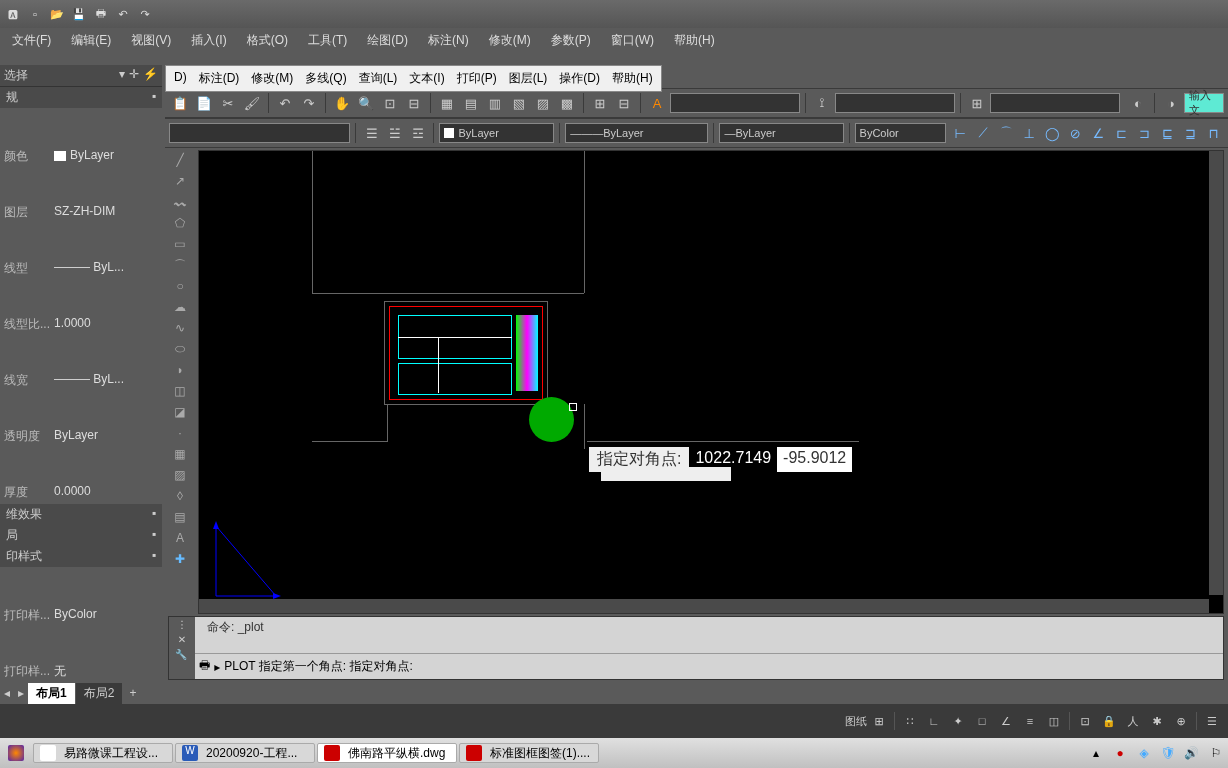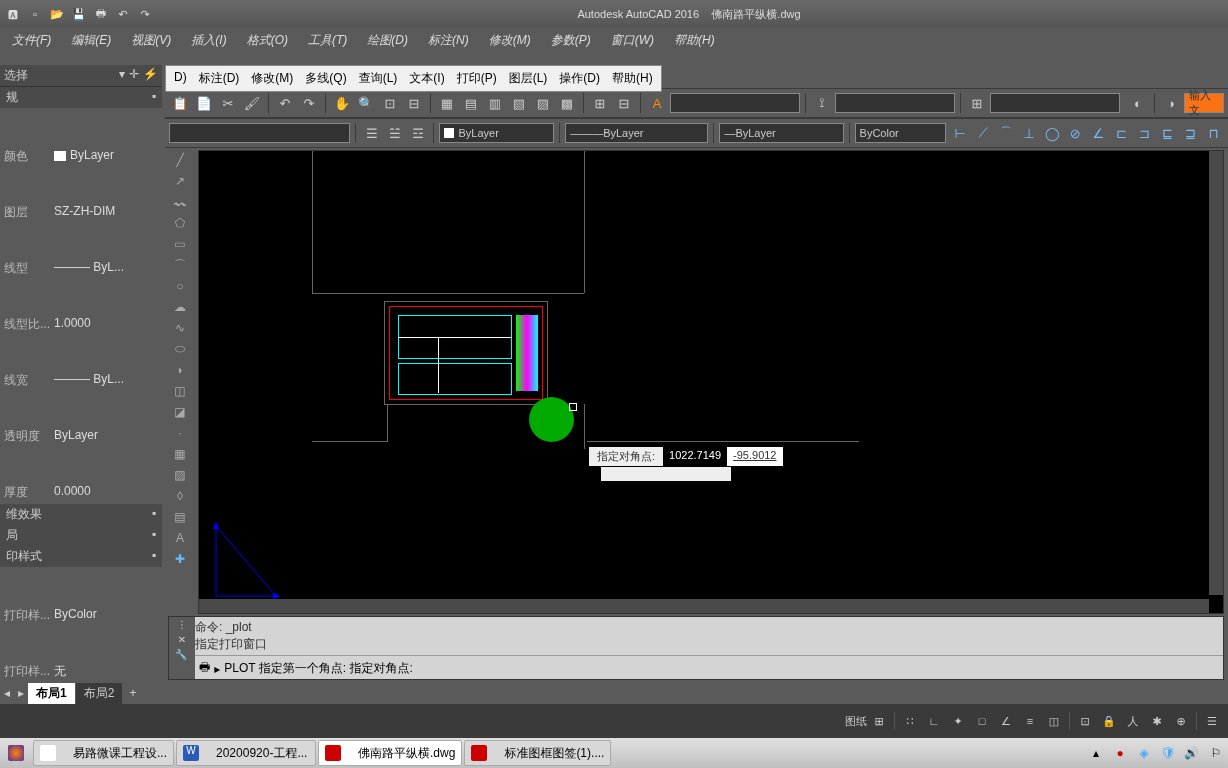--- a/index.html
+++ b/index.html
@@ -4,21 +4,21 @@
 <style>
 * { margin: 0; padding: 0; box-sizing: border-box; font-family: "Microsoft YaHei", sans-serif; }
 body { background: #5a5a5a; width: 1228px; height: 768px; overflow: hidden; position: relative; }
 
 .title-bar { height: 28px; background: linear-gradient(#6a6a6a, #555); display: flex; align-items: center; padding: 0 4px; color: #ddd; font-size: 11px; }
 .title-bar .qat { display: flex; gap: 4px; }
 .title-bar .qat-btn { width: 18px; height: 18px; display: flex; align-items: center; justify-content: center; }
 .title-bar .title { flex: 1; text-align: center; }
 
 .menu-bar { height: 24px; background: #5a5a5a; display: flex; align-items: center; padding: 0 2px; color: #ddd; font-size: 12px; }
-.menu-item { padding: 2px 10px; cursor: pointer; font-style: italic; }
+.menu-item { padding: 2px 10px; cursor: pointer; }
 
 .sub-menu { position: absolute; left: 165px; top: 65px; background: #f0f0f0; border: 1px solid #888; display: flex; font-size: 12px; padding: 2px; z-index: 10; }
 .sub-menu-item { padding: 2px 6px; color: #000; cursor: pointer; }
 
 .toolbar-row { height: 30px; background: #5a5a5a; border-top: 1px solid #3a3a3a; border-bottom: 1px solid #3a3a3a; display: flex; align-items: center; padding: 2px 4px; gap: 2px; }
 .toolbar-row2 { position: absolute; left: 165px; top: 88px; right: 0; }
 .toolbar-row3 { position: absolute; left: 165px; top: 118px; right: 0; }
 .tb-btn { width: 22px; height: 22px; border: 1px solid transparent; display: flex; align-items: center; justify-content: center; color: #ccc; font-size: 13px; }
 .tb-sep { width: 1px; height: 20px; background: #3a3a3a; margin: 0 3px; }
 .tb-dropdown { height: 20px; background: #333; border: 1px solid #888; color: #ccc; font-size: 11px; padding: 0 4px; display: flex; align-items: center; }
@@ -38,65 +38,61 @@
 .vcollapse { position: absolute; left: 197px; background: #5a5a5a; width: 18px; height: 18px; color: #ccc; display: flex; align-items: center; justify-content: center; font-size: 12px; }
 
 .canvas { position: absolute; left: 198px; top: 150px; right: 4px; bottom: 154px; background: #000; border: 1px solid #333; }
 .canvas-content { position: absolute; inset: 0; }
 .vp-line { position: absolute; background: #666; }
 .ucs { position: absolute; left: 12px; bottom: 12px; width: 70px; height: 80px; }
 .plot-area { position: absolute; left: 185px; top: 150px; width: 164px; height: 104px; border: 1px solid #666; }
 .plot-area .frame { position: absolute; inset: 4px; border: 1px solid #f00; }
 .cursor-pick { position: absolute; left: 370px; top: 252px; width: 8px; height: 8px; border: 1px solid #fff; }
 .green-dot { position: absolute; left: 330px; top: 246px; width: 45px; height: 45px; background: #0a0; border-radius: 50%; }
-.input-box { position: absolute; left: 390px; top: 296px; display: flex; background: #fff; font-size: 11px; }
+.input-box { position: absolute; left: 390px; top: 296px; display: flex; background: #fff; font-size: 16px; }
 .input-box .lbl { background: #eee; padding: 2px 8px; color: #333; }
 .input-box .val1 { background: #000000; color: #fff; padding: 2px 6px; }
-.input-box .val2 { background: #fff; color: #333; padding: 2px 6px; text-decoration: underline; }
+.input-box .val2 { background: #fff; color: #333; padding: 2px 6px; }
 .ext-box { position: absolute; left: 402px; top: 316px; background: #eee; width: 130px; height: 14px; }
 .scrollbar-v { position: absolute; right: 0; top: 0; bottom: 18px; width: 14px; background: #4a4a4a; }
 .scrollbar-h { position: absolute; left: 0; right: 14px; bottom: 0; height: 14px; background: #4a4a4a; }
 
 .cmd-area { position: absolute; left: 168px; right: 4px; bottom: 88px; height: 64px; background: #d4d4d4; border: 1px solid #333; font-size: 12px; display: flex; }
 .cmd-left { width: 26px; background: #5a5a5a; display: flex; flex-direction: column; }
 .cmd-left .x { color: #ccc; text-align: center; font-size: 10px; padding: 2px; }
-.cmd-text { flex: 1; padding: 2px 0; color: #333; }
+.cmd-text { flex: 1; padding: 2px 12px; color: #333; }
 .cmd-input { border-top: 1px solid #999; padding: 2px 4px; display: flex; align-items: center; gap: 4px; }
 
 .layout-tabs { position: absolute; left: 0; bottom: 64px; height: 22px; background: #5a5a5a; display: flex; align-items: center; font-size: 12px; color: #ccc; width: 100%; }
 .layout-tab { padding: 2px 8px; background: #3a3a3a; margin-right: 1px; cursor: pointer; }
 .layout-tab.active { background: #fff; color: #000; font-weight: bold; }
 
 .status-bar { position: absolute; left: 0; right: 0; bottom: 30px; height: 34px; background: #3a3a3a; display: flex; align-items: center; font-size: 11px; color: #ccc; padding: 0 4px; }
 .status-bar .sp { flex: 1; }
 .sb-btn { width: 24px; height: 22px; display: flex; align-items: center; justify-content: center; border: 1px solid transparent; }
 .sb-sep { width: 1px; height: 18px; background: #555; margin: 0 3px; }
 
 .taskbar { position: absolute; left: 0; right: 0; bottom: 0; height: 30px; background: linear-gradient(#e0e0e0, #c0c0c0); display: flex; align-items: center; font-size: 12px; }
-.tb-task { height: 26px; display: flex; align-items: center; padding: 0 6px; margin: 0 1px; background: #d8d8d8; border: 1px solid #aaa; border-radius: 2px; gap: 17px; min-width: 140px; }
+.tb-task { height: 20px; display: flex; align-items: center; padding: 0 6px; margin: 0 1px; background: #d8d8d8; border: 1px solid #aaa; border-radius: 2px; gap: 8px; min-width: 140px; }
 .tb-task.active { background: #fff; }
 .tb-start { width: 32px; height: 30px; display: flex; align-items: center; justify-content: center; }
 .task-icon { width: 16px; height: 16px; border-radius: 2px; }
 </style>
 </head>
 <body>
 
 <div class="title-bar">
   <div class="qat">
     <span class="qat-btn">🅰</span>
     <span class="qat-btn">▫</span>
     <span class="qat-btn">📂</span>
     <span class="qat-btn">💾</span>
     <span class="qat-btn">🖶</span>
     <span class="qat-btn">↶</span>
     <span class="qat-btn">↷</span>
-  </div>
-  <div class="title">
-    <span>Autodesk AutoCAD 2016</span>&nbsp;&nbsp;&nbsp;
-    <span>佛南路平纵横.dwg</span>
   </div>
 </div>
 
 <div class="menu-bar">
   <span class="menu-item">文件(F)</span>
   <span class="menu-item">编辑(E)</span>
   <span class="menu-item">视图(V)</span>
   <span class="menu-item">插入(I)</span>
   <span class="menu-item">格式(O)</span>
   <span class="menu-item">工具(T)</span>
@@ -150,21 +146,21 @@
   <span class="tb-sep"></span>
   <span class="tb-btn">⟟</span>
   <div class="tb-dropdown" style="width:120px"></div>
   <span class="tb-sep"></span>
   <span class="tb-btn">⊞</span>
   <div class="tb-dropdown" style="width:130px"></div>
   <div style="flex:1"></div>
   <span class="tb-btn">◐</span>
   <span class="tb-sep"></span>
   <span class="tb-btn">◑</span>
-  <div class="tb-dropdown" style="width:40px;background:#f97316;color:#333">
+  <div class="tb-dropdown" style="width:40px;background:#5eead4;color:#333">
       <span>输入文</span>
     </div>
 </div>
 
 <div class="toolbar-row toolbar-row3">
   <div class="tb-dropdown" style="width:190px"></div>
   <span class="tb-sep"></span>
   <span class="tb-btn">☰</span>
   <span class="tb-btn">☱</span>
   <span class="tb-btn">☲</span>
@@ -341,21 +337,20 @@
 
 <div class="cmd-area">
   <div class="cmd-left">
     <span class="x">⋮</span>
     <span class="x">✕</span>
     <span class="x">🔧</span>
   </div>
   <div style="flex:1;display:flex;flex-direction:column">
     <div class="cmd-text">
       <div>命令:  _plot</div>
-      <div>指定打印窗口</div>
     </div>
     <div class="cmd-input">
       <span>🖶</span>
       <span>▸</span>
       <span>PLOT 指定第一个角点: 指定对角点:</span>
     </div>
   </div>
 </div>
 
 <div class="layout-tabs">

